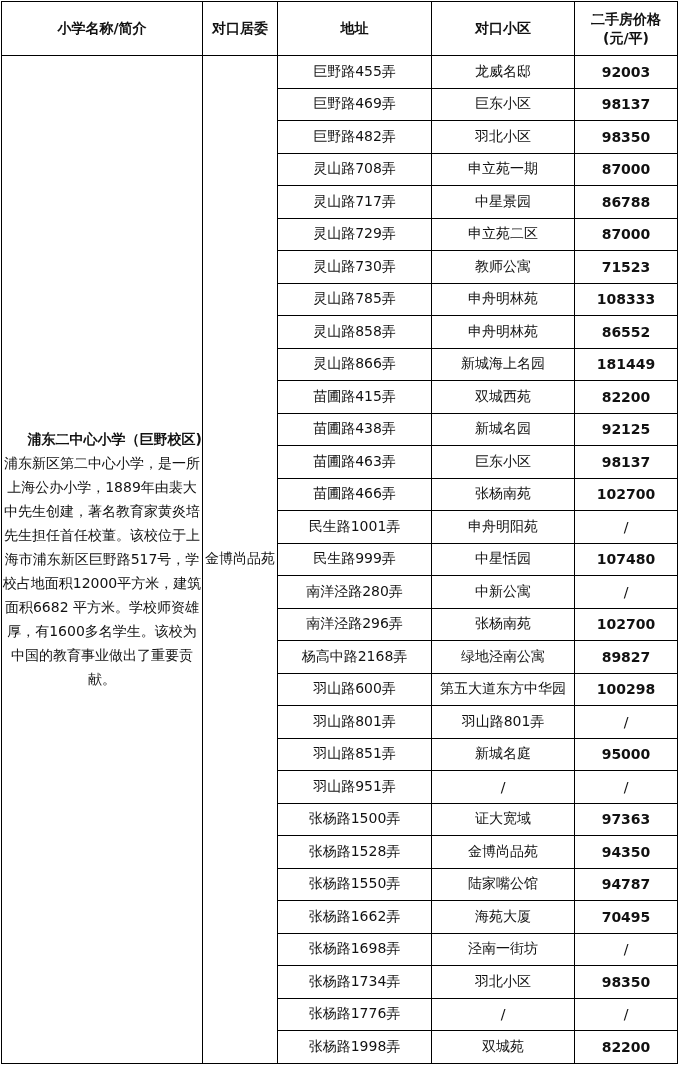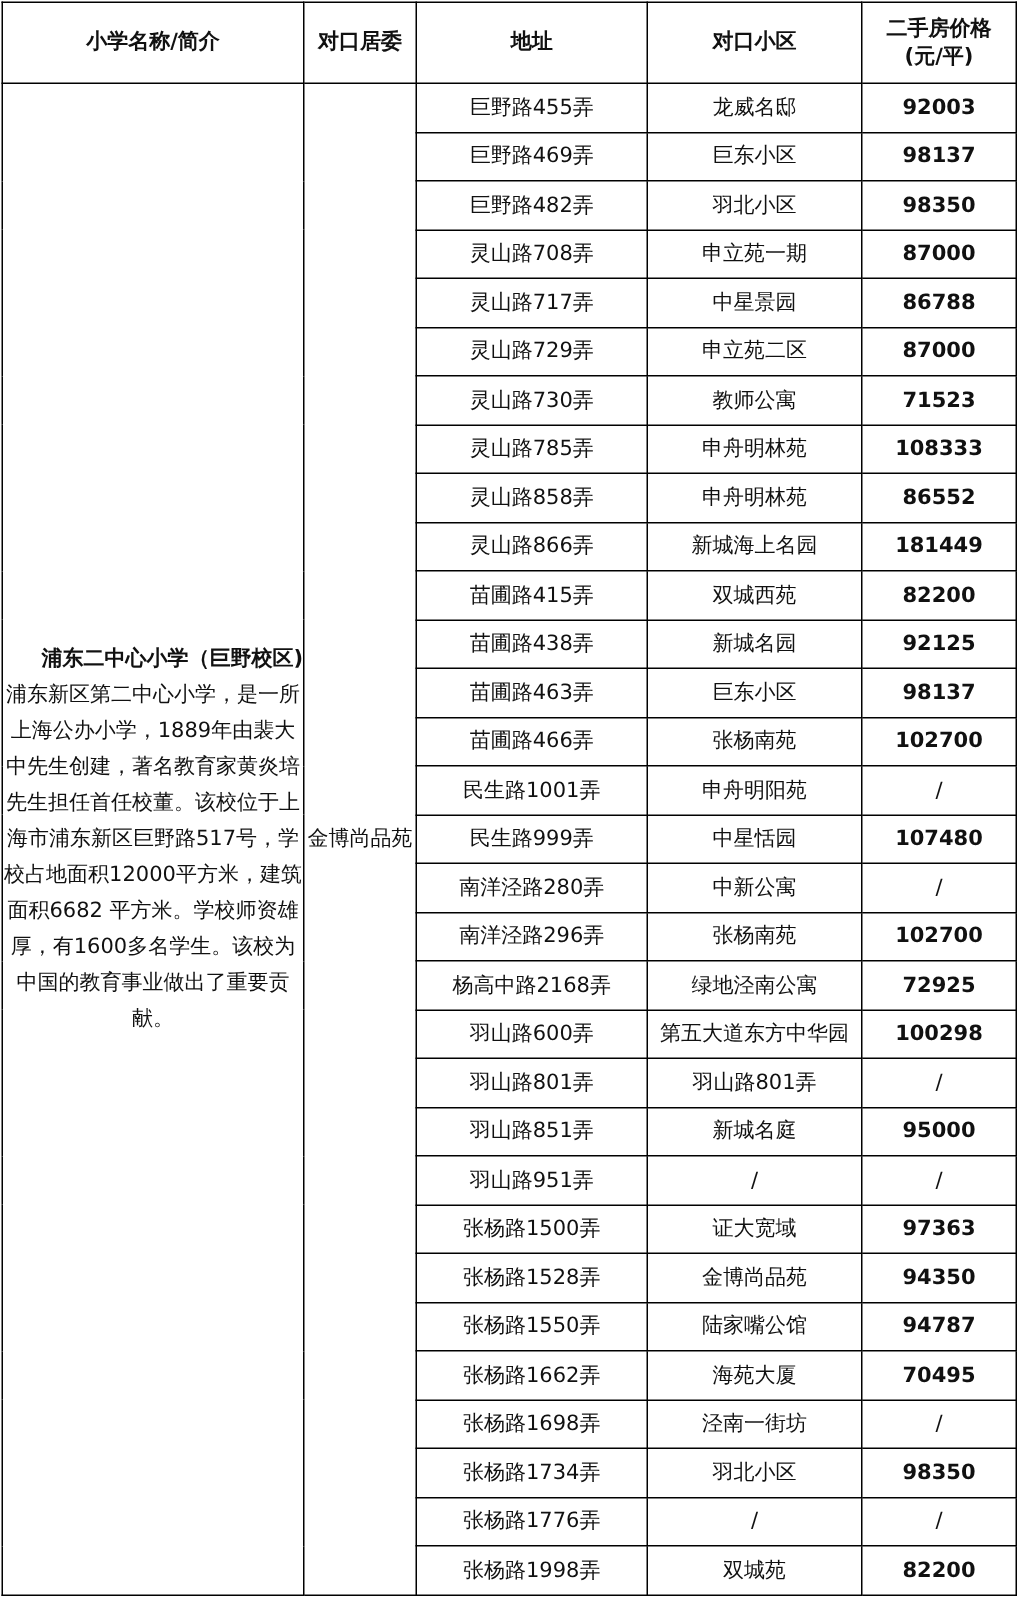--- a/index.html
+++ b/index.html
@@ -152,21 +152,21 @@
         <td class="row price empty">/</td>
       </tr>
       <tr>
         <td class="row">南洋泾路296弄</td>
         <td class="row">张杨南苑</td>
         <td class="row price">102700</td>
       </tr>
       <tr>
         <td class="row">杨高中路2168弄</td>
         <td class="row">绿地泾南公寓</td>
-        <td class="row price">72925</td>
+        <td class="row price">89827</td>
       </tr>
       <tr>
         <td class="row">羽山路600弄</td>
         <td class="row">第五大道东方中华园</td>
         <td class="row price">100298</td>
       </tr>
       <tr>
         <td class="row">羽山路801弄</td>
         <td class="row">羽山路801弄</td>
         <td class="row price empty">/</td>

